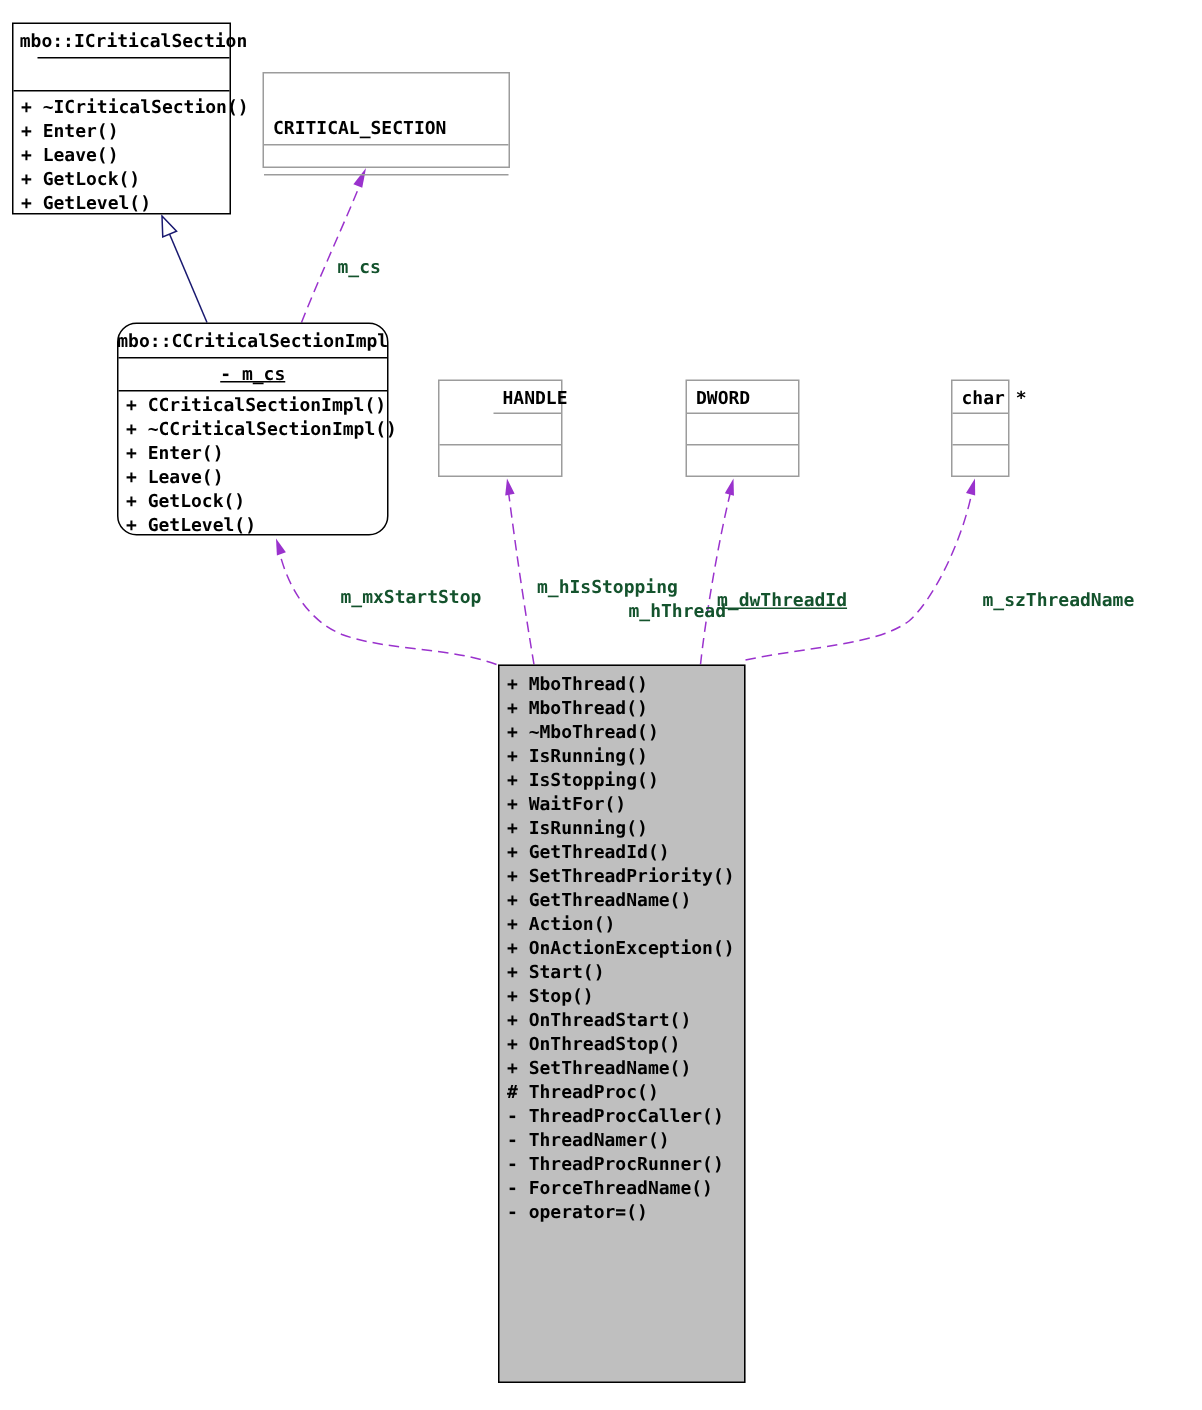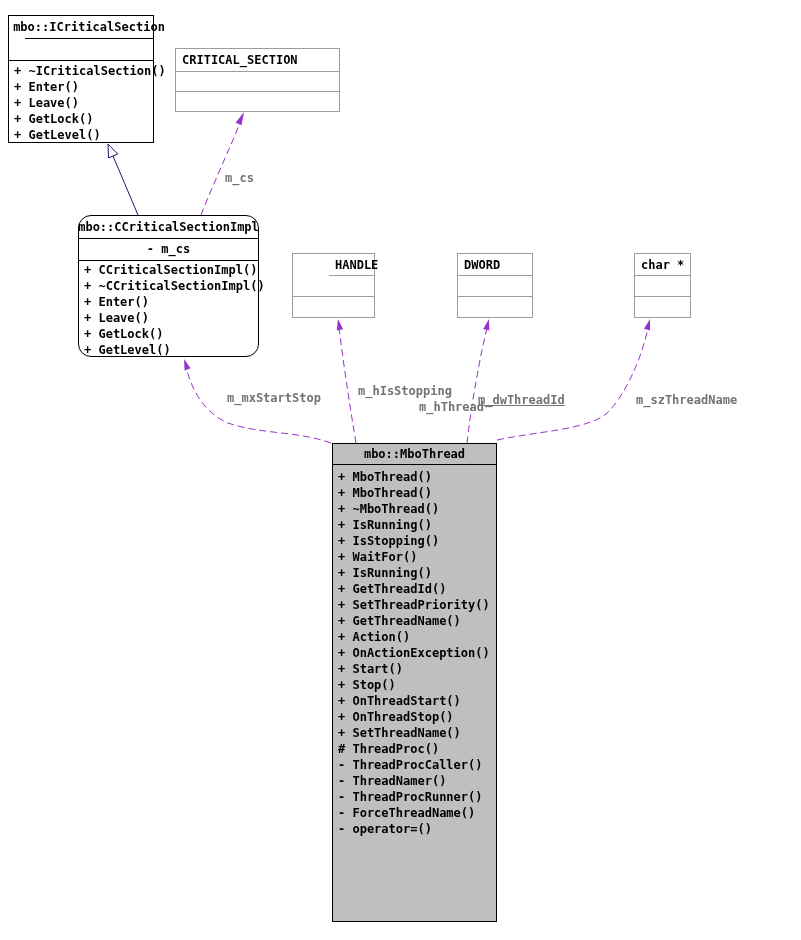--- a/index.html
+++ b/index.html
@@ -11,21 +11,21 @@
   .uml-class.typedef{border-color:#9c9c9c;}
   .uml-class.highlight{background:#bfbfbf;}
   .uml-title{display:flex;align-items:center;justify-content:center;border-bottom:1px solid #000;
              white-space:pre;overflow:visible;}
   .typedef .uml-title{justify-content:flex-start;padding-left:6px;border-bottom-color:#9c9c9c;}
   .uml-attrs{border-bottom:1px solid #000;box-sizing:border-box;}
   .typedef .uml-cell{border-bottom:1px solid #9c9c9c;box-sizing:border-box;}
   .typedef .uml-cell.last{border-bottom:none;}
   .row{height:16px;line-height:16px;padding-left:5px;white-space:pre;}
   .row.center{text-align:center;padding-left:0;}
-  .edge-label{position:absolute;font:bold 12px "DejaVu Sans Mono",monospace;color:#737373;white-space:pre;}
+  .edge-label{position:absolute;font:bold 12px "DejaVu Sans Mono",monospace;color:#14532d;white-space:pre;}
 </style>
 </head>
 <body>
 
 <div class="diagram">
 
   <svg class="edges-svg" viewBox="0 0 801 940" xmlns="http://www.w3.org/2000/svg">
 
     <g>
       <path d="M138,215 L113,156" stroke="#191970" stroke-width="1" fill="none"></path>
@@ -56,43 +56,43 @@
       <path d="M497,440 C540,431 585,430 606,414 C622,400 641,362 648,328" stroke="#9a32cd" stroke-width="1" fill="none" stroke-dasharray="7,4"></path>
       <polygon points="650,319 650.1,330.4 644,328.7" fill="#9a32cd"></polygon>
     </g>
   </svg>
 
   <div class="edge-label" style="left:225px;top:171px;">m_cs</div>
   <div class="edge-label" style="left:227px;top:391px;">m_mxStartStop</div>
   <div class="edge-label" style="left:358px;top:384px;">m_hIsStopping</div>
   <div class="edge-label" style="left:371px;top:400px;padding-left:48px;">m_hThread</div>
   <div class="edge-label" style="left:478px;top:393px;text-decoration:underline;">m_dwThreadId</div>
-  <div class="edge-label" style="left:616px;top:393px;padding-left:20px;">m_szThreadName</div>
+  <div class="edge-label" style="left:635px;top:393px;padding-left:20px;">m_szThreadName</div>
 
   <div class="uml-class" style="left:8px;top:15px;width:146px;height:128px;">
     <div class="uml-title" style="height:22px;margin-left:16px;">mbo::ICriticalSection</div>
     <div class="uml-attrs" style="height:22px;"></div>
     <div class="uml-methods" style="padding-top:2px;">
       <div class="row">+ ~ICriticalSection()</div>
       <div class="row">+ Enter()</div>
       <div class="row">+ Leave()</div>
       <div class="row">+ GetLock()</div>
       <div class="row">+ GetLevel()</div>
     </div>
   </div>
 
   <div class="uml-class typedef" style="left:175px;top:48px;width:165px;height:64px;">
-    <div class="uml-title" style="height:22px;">CRITICAL_SECTION</div>
+    <div class="uml-title" style="height:22px;margin-top:25px;">CRITICAL_SECTION</div>
     <div class="uml-cell" style="height:20px;"></div>
     <div class="uml-cell last" style="height:20px;"></div>
   </div>
 
   <div class="uml-class" style="left:78px;top:215px;width:181px;height:142px;border-radius:13px;">
     <div class="uml-title" style="height:22px;">mbo::CCriticalSectionImpl</div>
-    <div class="uml-attrs" style="height:22px;">
+    <div class="uml-attrs" style="height:22px;text-decoration:underline;">
       <div class="row center" style="height:21px;line-height:21px;">- m_cs</div>
     </div>
     <div class="uml-methods" style="padding-top:1px;">
       <div class="row">+ CCriticalSectionImpl()</div>
       <div class="row">+ ~CCriticalSectionImpl()</div>
       <div class="row">+ Enter()</div>
       <div class="row">+ Leave()</div>
       <div class="row">+ GetLock()</div>
       <div class="row">+ GetLevel()</div>
     </div>
@@ -103,28 +103,27 @@
     <div class="uml-cell" style="height:21px;"></div>
     <div class="uml-cell last" style="height:21px;"></div>
   </div>
 
   <div class="uml-class typedef" style="left:457px;top:253px;width:76px;height:65px;">
     <div class="uml-title" style="height:21px;">DWORD</div>
     <div class="uml-cell" style="height:21px;"></div>
     <div class="uml-cell last" style="height:21px;"></div>
   </div>
 
-  <div class="uml-class typedef" style="left:634px;top:253px;width:57px;height:65px;">
+  <div class="uml-class typedef" style="left:634px;top:253px;width:39px;height:65px;">
     <div class="uml-title" style="height:21px;">char *</div>
     <div class="uml-cell" style="height:21px;"></div>
     <div class="uml-cell last" style="height:21px;"></div>
   </div>
 
   <div class="uml-class highlight" style="left:332px;top:443px;width:165px;height:479px;">
-    <div class="uml-title" style="height:20px;">mbo::MboThread</div>
     <div class="uml-methods" style="padding-top:4px;">
       <div class="row">+ MboThread()</div>
       <div class="row">+ MboThread()</div>
       <div class="row">+ ~MboThread()</div>
       <div class="row">+ IsRunning()</div>
       <div class="row">+ IsStopping()</div>
       <div class="row">+ WaitFor()</div>
       <div class="row">+ IsRunning()</div>
       <div class="row">+ GetThreadId()</div>
       <div class="row">+ SetThreadPriority()</div>

